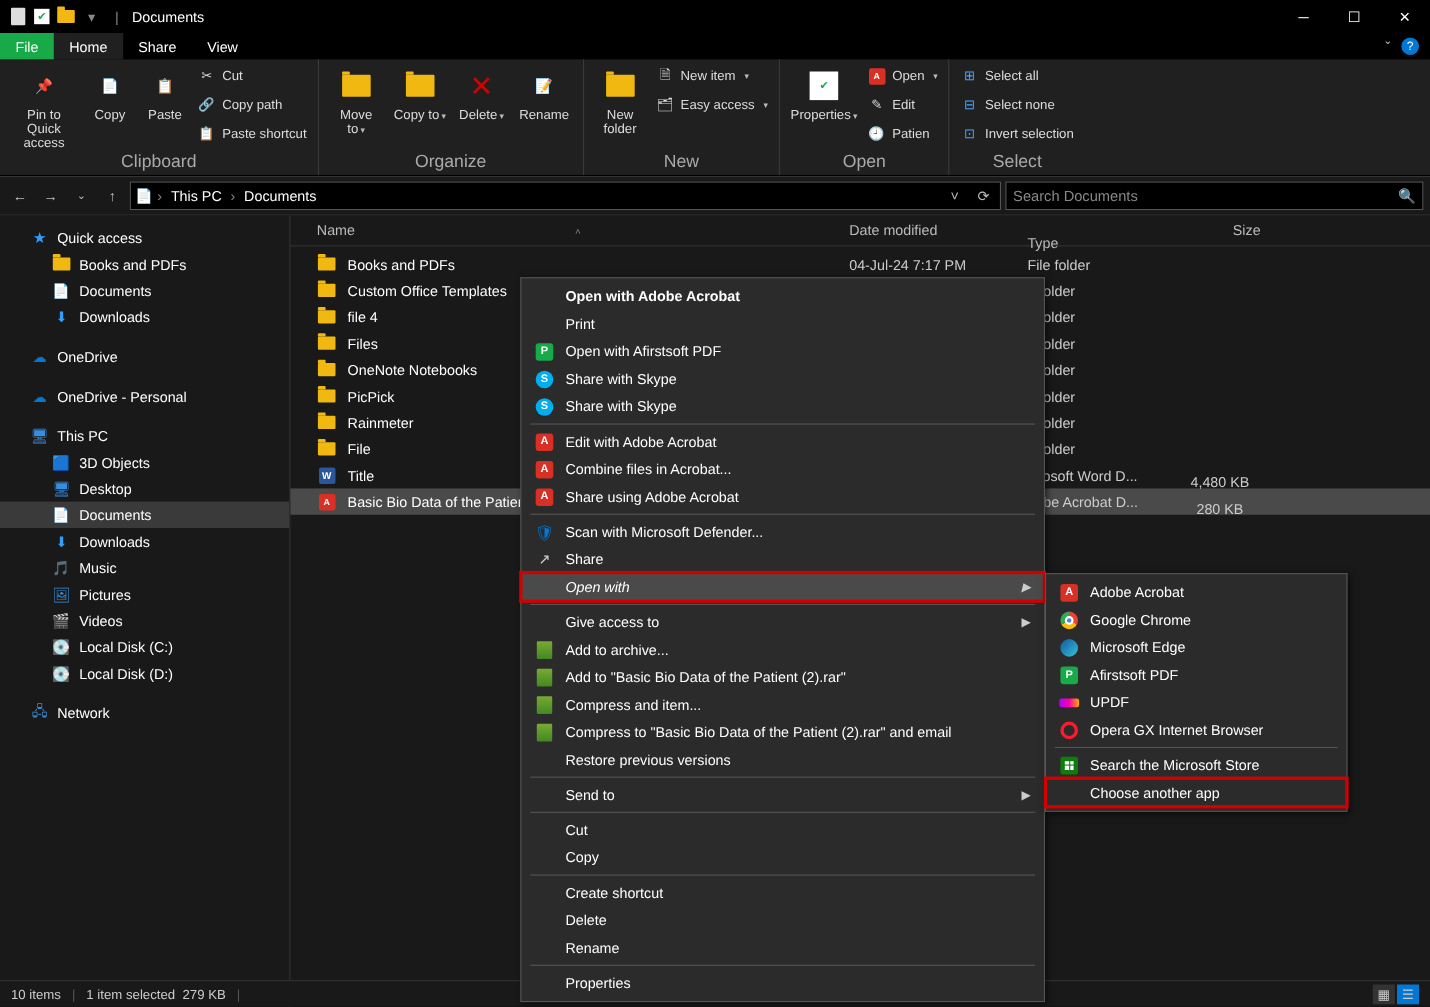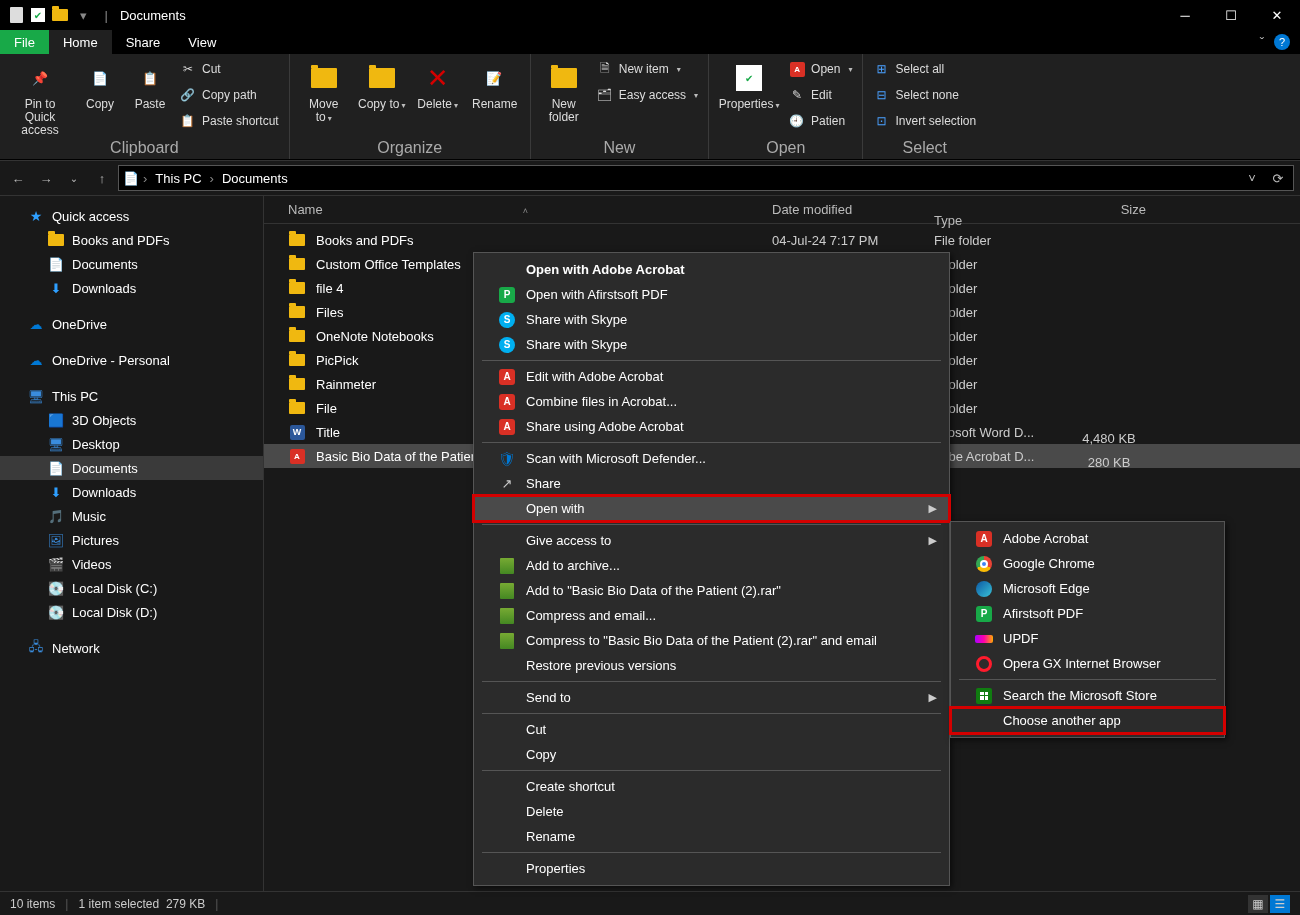--- a/index.html
+++ b/index.html
@@ -74,26 +74,26 @@
 
 .statusbar { position: absolute; bottom: 0; left: 0; right: 0; height: 24px; background: #191919; border-top: 1px solid #333; display: flex; align-items: center; padding: 0 10px; color: #ccc; font-size: 12px; gap: 10px; }
 .status-sep { color: #555; }
 .view-toggle { margin-left: auto; display: flex; gap: 2px; }
 .view-toggle span { width: 20px; height: 18px; background: #333; display: flex; align-items: center; justify-content: center; }
 .view-toggle span.active { background: #0078d4; }
 
 
 .ctx { position: absolute; background: #2b2b2b; border: 1px solid #555; padding: 4px 0; box-shadow: 2px 2px 6px rgba(0,0,0,0.6); color: #fff; font-size: 13px; }
 .ctx-main { left: 473px; top: 252px; width: 477px; }
-.ctx-item { display: flex; align-items: center; height: 25px; padding-left: 24px; gap: 10px; position: relative; }
+.ctx-item { display: flex; align-items: center; height: 25px; padding-left: 12px; gap: 10px; position: relative; }
 .ctx-item.bold { font-weight: bold; }
 .ctx-item .ci-icon { width: 18px; height: 18px; display: flex; align-items: center; justify-content: center; }
 .ctx-item .ci-label { flex: 1; }
 .ctx-item .ci-arrow { margin-right: 12px; color: #ccc; font-size: 11px; }
-.ctx-item.highlighted { background: #4a4a4a; }
+.ctx-item.highlighted { background: #4a4a4a; font-style: italic; }
 .ctx-item.boxed { outline: 3px solid #d40000; outline-offset: -1px; }
 .ctx-sep { height: 1px; background: #555; margin: 3px 8px; }
 
 .ctx-sub { left: 950px; top: 521px; width: 275px; }
 .folder-icon-y { width: 16px; height: 12px; background: #f0b810; border-radius: 1px; position: relative; }
 .folder-icon-y::before { content: ""; position: absolute; top: -3px; left: 0; width: 7px; height: 3px; background: #f0b810; border-radius: 1px 1px 0 0; }
 .star-blue { color: #2e9fff; font-size: 14px; }
 .cloud-blue { color: #0078d4; font-size: 13px; }
 .pc-icon { color: #3a8dde; font-size: 13px; }
 .doc-icon { width: 13px; height: 16px; background: #ddd; border-radius: 1px; position: relative; }
@@ -280,20 +280,24 @@
   <div class="address">
     <span class="side-icon">📄</span>
     <span class="sep">›</span>
     <span class="crumb">This PC</span>
     <span class="sep">›</span>
     <span class="crumb">Documents</span>
     <span style="flex:1;"></span>
     <span class="addr-btn">˅</span>
     <span class="addr-btn">⟳</span>
   </div>
+  <div class="search">
+    <input placeholder="Search Documents" style="">
+    <span>🔍</span>
+  </div>
 </div>
 
 <div class="main">
   <div class="sidebar">
     <div class="side-item">
         <span class="side-icon star-blue">★</span>
         <span>Quick access</span>
       </div>
     <div class="side-item child">
         <span class="side-icon">
@@ -482,20 +486,26 @@
 
 <div class="ctx ctx-main" id="ctx-main">
     <div class="ctx-item bold">
       <span class="ci-icon">
         <span style="width:16px;"></span>
       </span>
       <span class="ci-label">Open with Adobe Acrobat</span>
     </div>
     <div class="ctx-item">
       <span class="ci-icon">
+        <span style="width:16px;"></span>
+      </span>
+      <span class="ci-label">Print</span>
+    </div>
+    <div class="ctx-item">
+      <span class="ci-icon">
         <span style="width:16px;height:16px;background:#18a948;border-radius:3px;color:#fff;display:flex;align-items:center;justify-content:center;font-size:10px;font-weight:bold;">P</span>
       </span>
       <span class="ci-label">Open with Afirstsoft PDF</span>
     </div>
     <div class="ctx-item">
       <span class="ci-icon">
         <span style="width:16px;height:16px;background:#00aff0;border-radius:50%;color:#fff;display:flex;align-items:center;justify-content:center;font-size:10px;font-weight:bold;">S</span>
       </span>
       <span class="ci-label">Share with Skype</span>
     </div>
@@ -561,21 +571,21 @@
     <div class="ctx-item">
       <span class="ci-icon">
         <span style="width:14px;height:16px;background:linear-gradient(#7a3,#482);border-radius:1px;display:inline-block;"></span>
       </span>
       <span class="ci-label">Add to "Basic Bio Data of the Patient (2).rar"</span>
     </div>
     <div class="ctx-item">
       <span class="ci-icon">
         <span style="width:14px;height:16px;background:linear-gradient(#7a3,#482);border-radius:1px;display:inline-block;"></span>
       </span>
-      <span class="ci-label">Compress and email...</span>
+      <span class="ci-label">Compress and item...</span>
     </div>
     <div class="ctx-item">
       <span class="ci-icon">
         <span style="width:14px;height:16px;background:linear-gradient(#7a3,#482);border-radius:1px;display:inline-block;"></span>
       </span>
       <span class="ci-label">Compress to "Basic Bio Data of the Patient (2).rar" and email</span>
     </div>
     <div class="ctx-item">
       <span class="ci-icon">
         <span style="width:16px;"></span>

